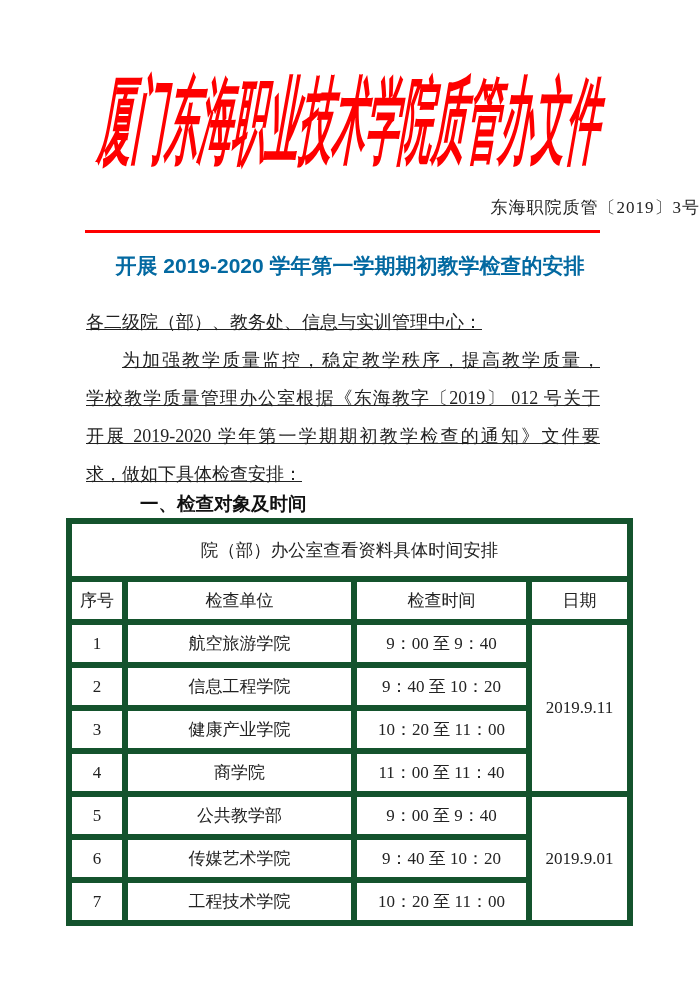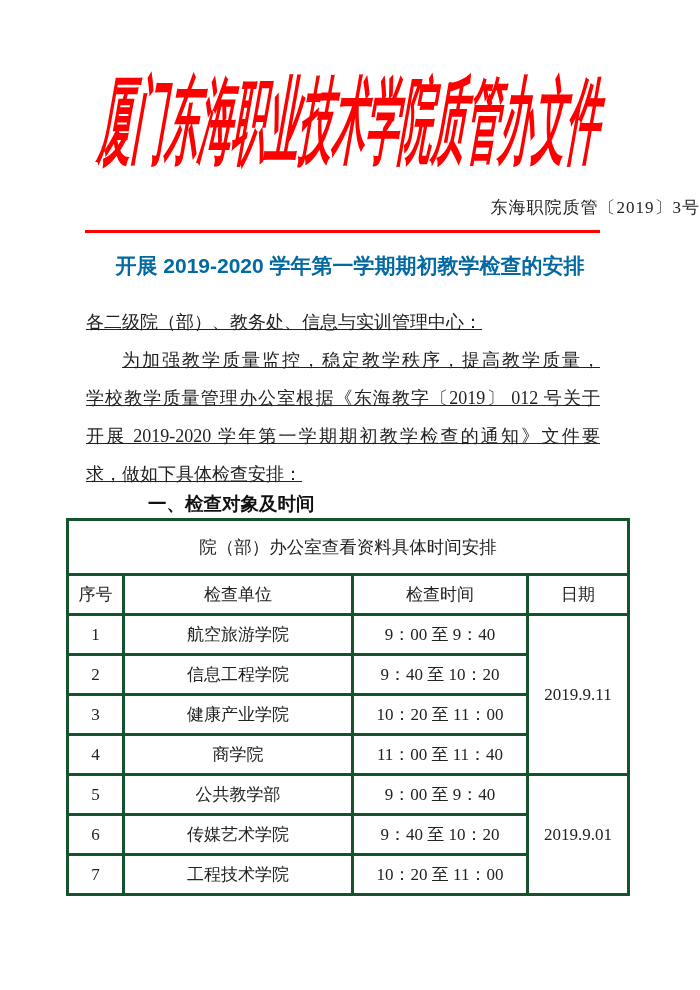--- a/index.html
+++ b/index.html
@@ -81,40 +81,40 @@
   }
   .jf {
     white-space: normal;
     text-align: justify;
     text-align-last: justify;
   }
   .ind { text-indent: 36px; }
   .section-heading {
     position: absolute;
     top: 492px;
-    left: 148px;
+    left: 140px;
     font-family: "Liberation Sans", "DejaVu Sans", sans-serif;
     font-weight: 700;
     font-size: 18.5px;
     line-height: 24px;
     color: #111;
     text-align: center;
   }
   
   table.schedule {
     position: absolute;
     top: 518px;
     left: 66px;
     border-collapse: collapse;
     table-layout: fixed;
     font-size: 17px;
     color: #222;
   }
   table.schedule td {
-    border: 3px solid #14532d;
+    border: 6px solid #14532d;
     text-align: center;
     vertical-align: middle;
     padding: 0;
     overflow: hidden;
   }
   tr.caption-row td { height: 52px; font-size: 17.5px; }
   tr.header-row td { height: 37px; }
   tr.data-row td { height: 37px; }
 </style>
 </head>

